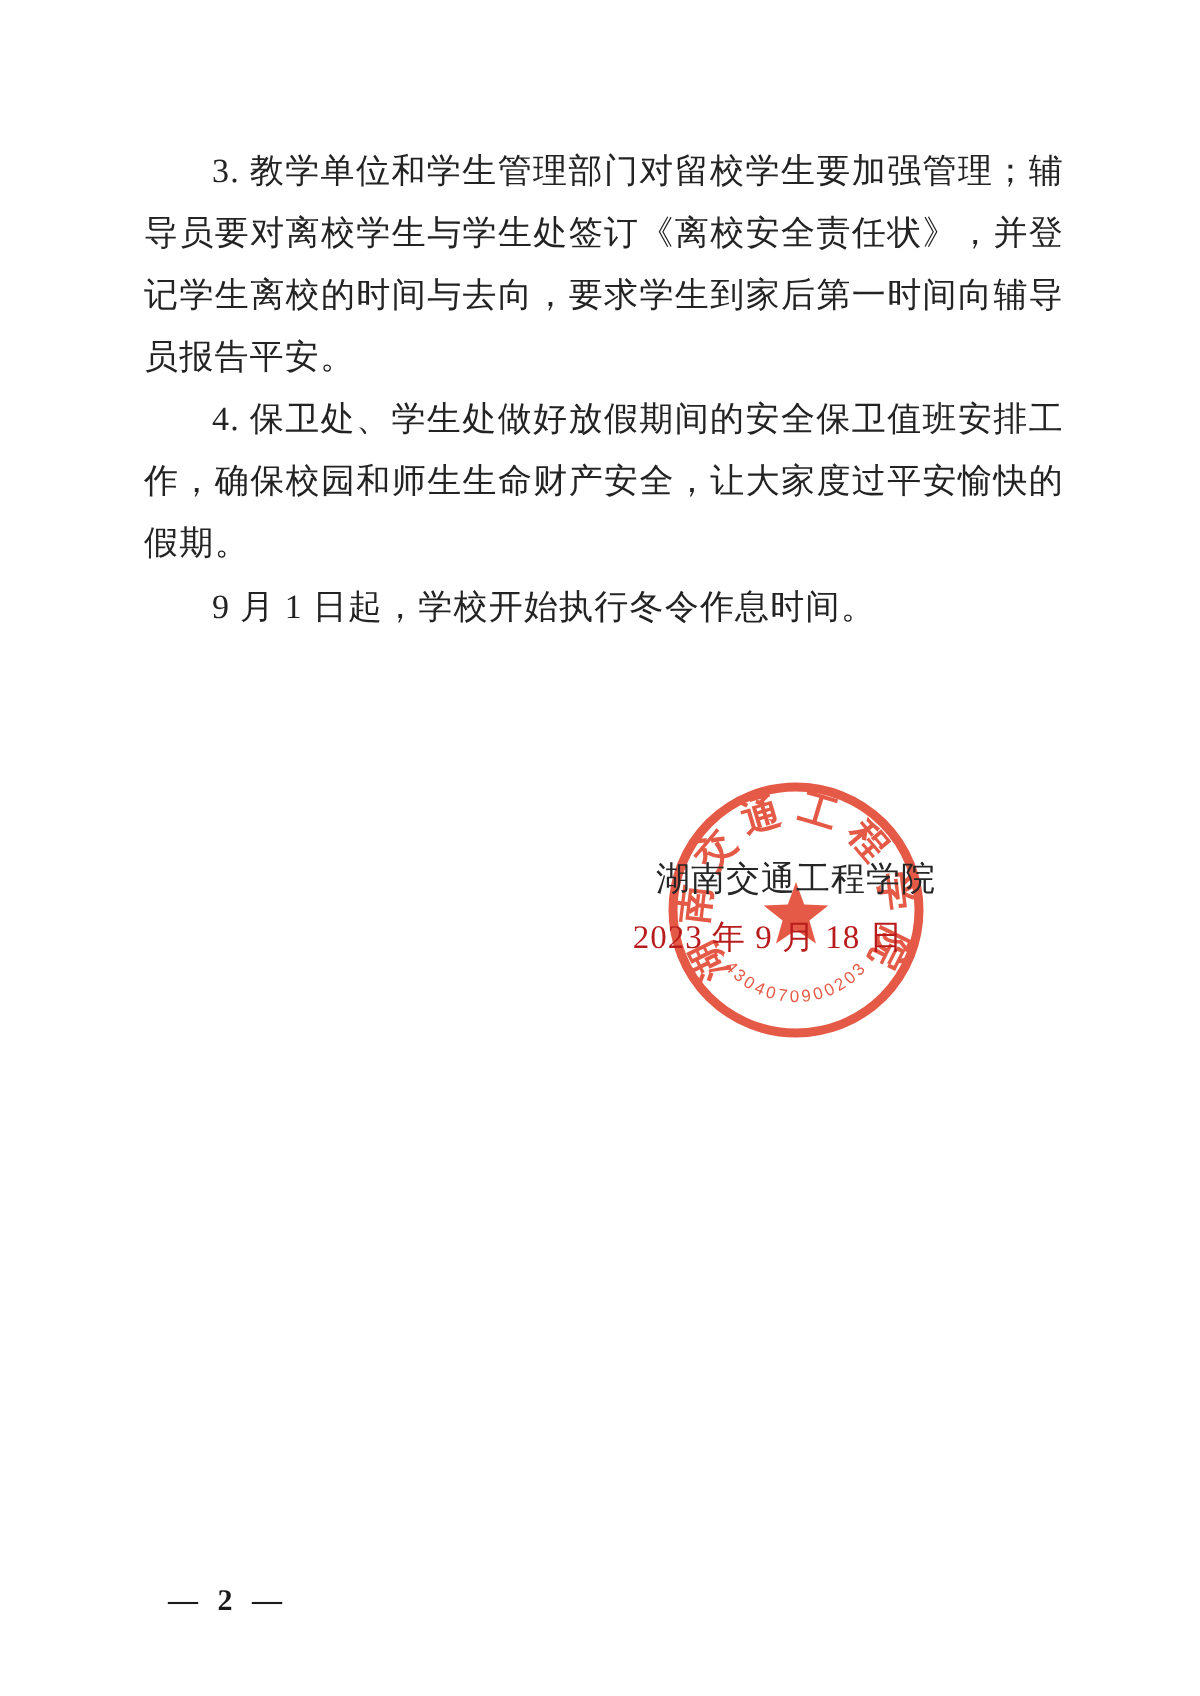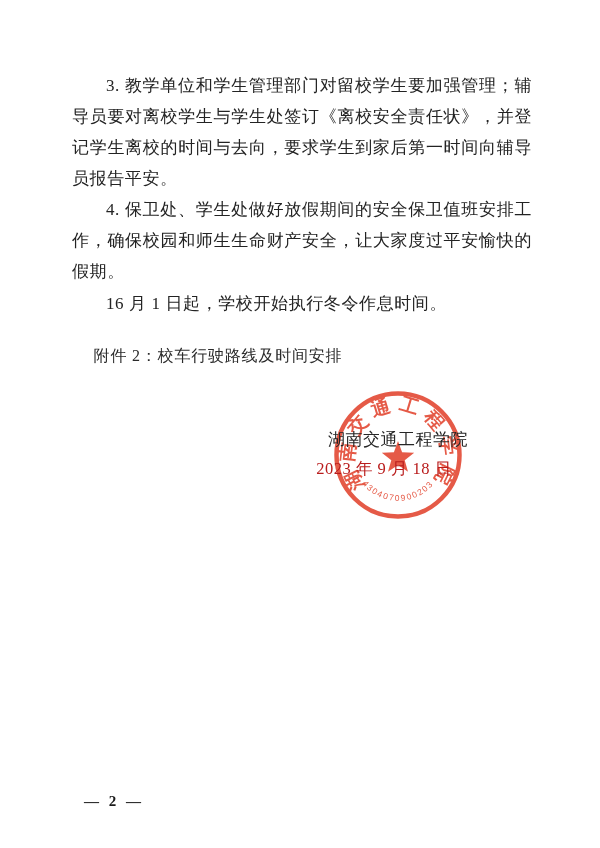--- a/index.html
+++ b/index.html
@@ -108,23 +108,22 @@
   }
 </style>
 </head>
 <body>
 
 <div class="page">
 
   <div class="content">
     <p class="body-para">3. 教学单位和学生管理部门对留校学生要加强管理；辅导员要对离校学生与学生处签订《离校安全责任状》，并登记学生离校的时间与去向，要求学生到家后第一时间向辅导员报告平安。</p>
     <p class="body-para">4. 保卫处、学生处做好放假期间的安全保卫值班安排工作，确保校园和师生生命财产安全，让大家度过平安愉快的假期。</p>
-    <p class="body-para after-heading">16 月 1 日起，学校开始执行冬令作息时间。</p>
+    <p class="body-para after-heading">9 月 1 日起，学校开始执行冬令作息时间。</p>
     <div class="attachments">
-      <p class="attachment-line">附件 2：校车行驶路线及时间安排</p>
     </div>
   </div>
 
   <svg class="seal" viewBox="0 0 140 140" xmlns="http://www.w3.org/2000/svg" aria-hidden="true">
     <circle cx="70" cy="70" r="61.5" fill="none" stroke="#e2422c" stroke-width="4.5"></circle>
     <polygon fill="#e2422c" points="70,56 74.1,67.3 86.2,67.7 76.7,75.2 80.0,86.8 70,80 60.0,86.8 63.3,75.2 53.8,67.7 65.9,67.3"></polygon>
     <defs>
       <path id="seal-arc-top" d="M 38.9 101.1 A 44 44 0 1 1 101.1 101.1" fill="none"></path>
       <path id="seal-arc-bottom" d="M 28.3 89.4 A 46 46 0 0 0 111.7 89.4" fill="none"></path>
     </defs>

